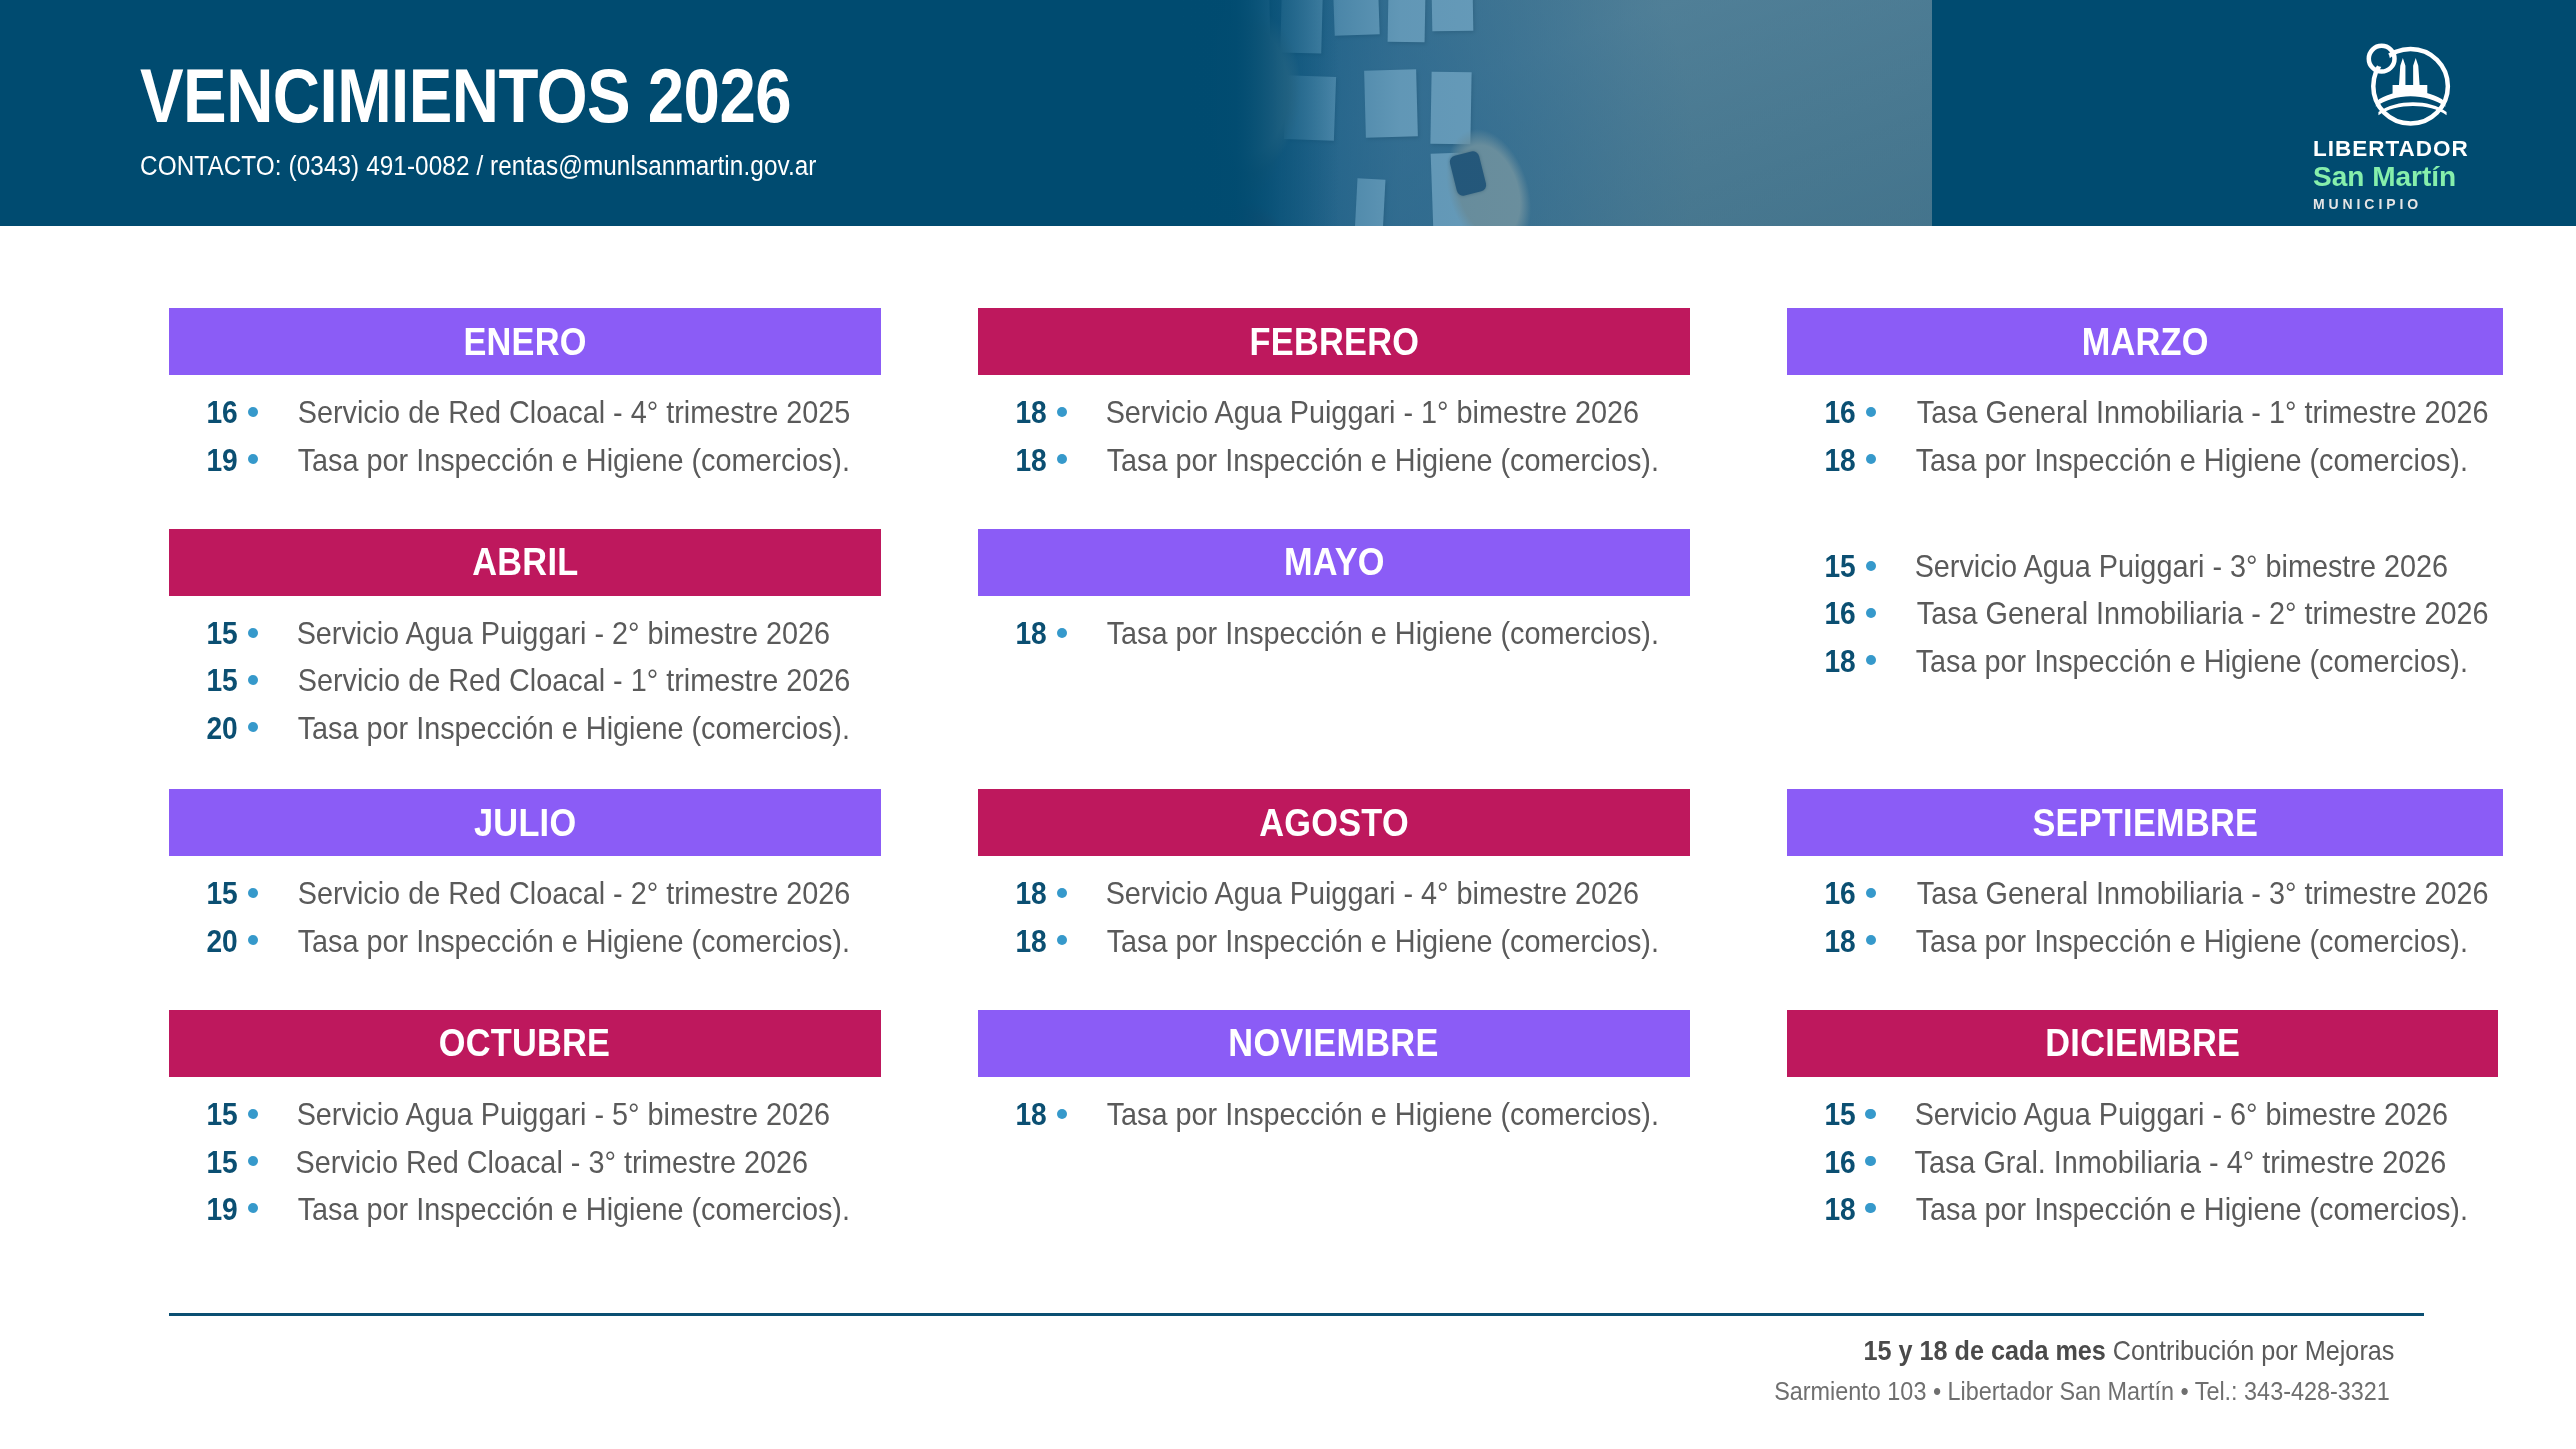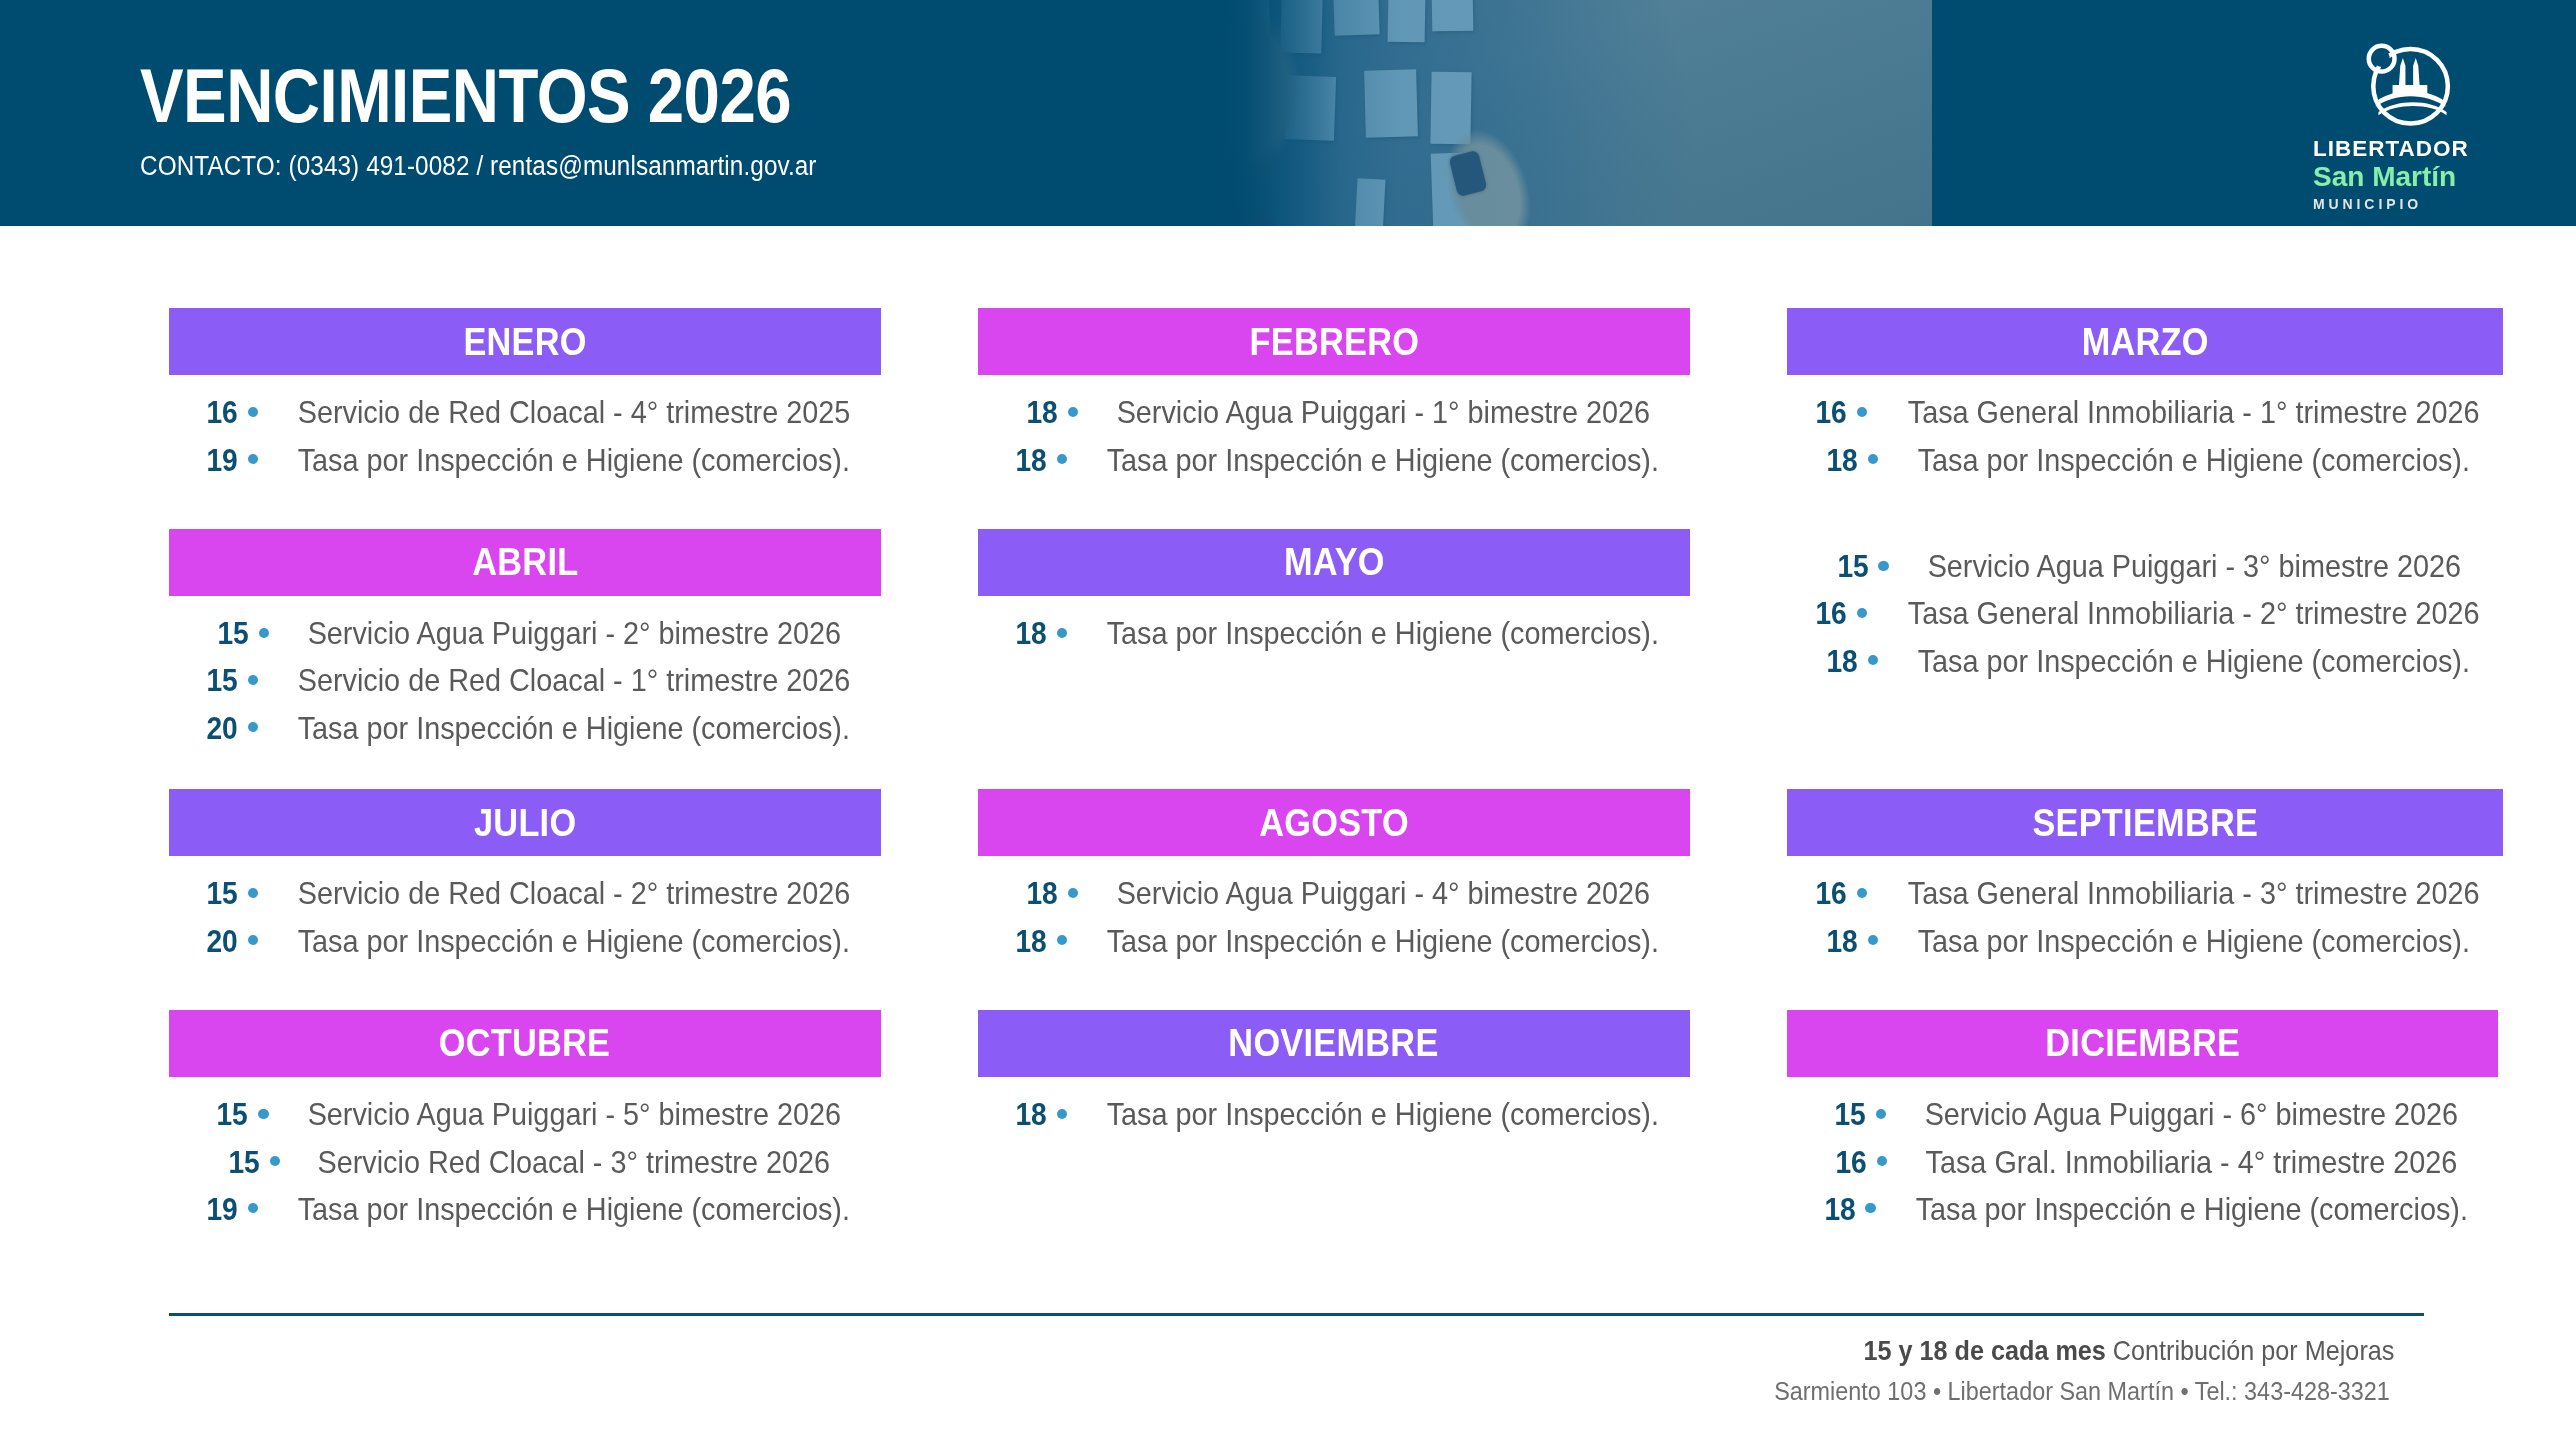--- a/index.html
+++ b/index.html
@@ -175,38 +175,37 @@
   }
   .card { width: 716px; }
 
   .card-header {
     height: 67px;
     display: flex;
     align-items: center;
     justify-content: center;
   }
   .card-header.navy  { background: #8b5cf6; }
-  .card-header.light { background: #d946ef; }
+  .card-header.light { background: #be185d; }
   .card-title {
     color: #ffffff;
     font-size: 39px;
     font-weight: bold;
     letter-spacing: 0.3px;
     transform: scaleX(0.88);
   }
 
   .card-body {
     padding: 19.3px 0 0 35px;
   }
   .entry {
     display: flex;
     align-items: baseline;
     margin-bottom: 10.3px;
     white-space: nowrap;
-    justify-content: center;
   }
   .entry-day {
     font-size: 32px;
     font-weight: bold;
     color: #0b4f72;
     min-width: 40px;
     transform: scaleX(0.88);
     transform-origin: left baseline;
   }
   .entry-dot {

